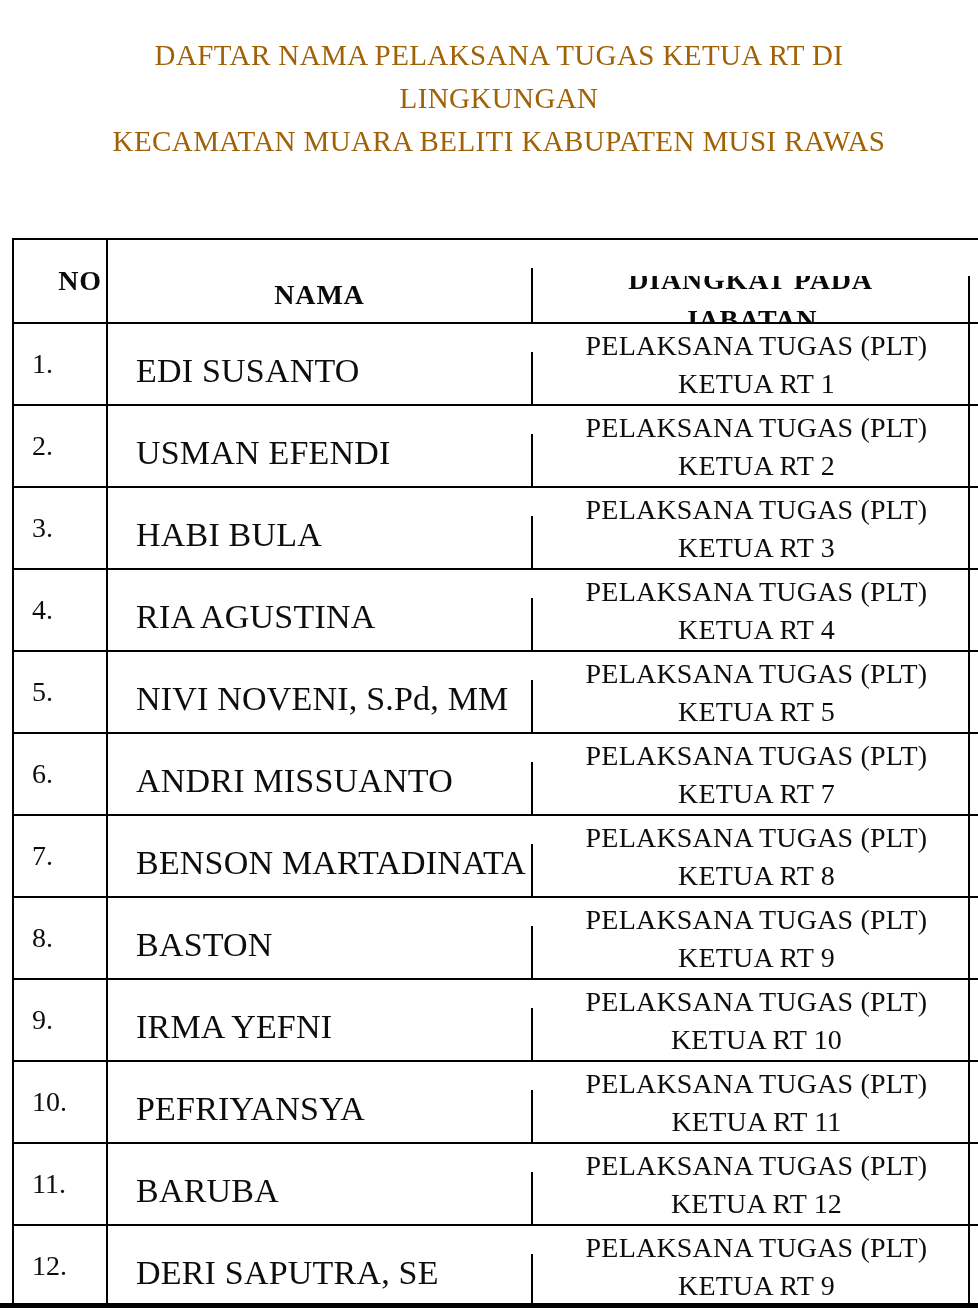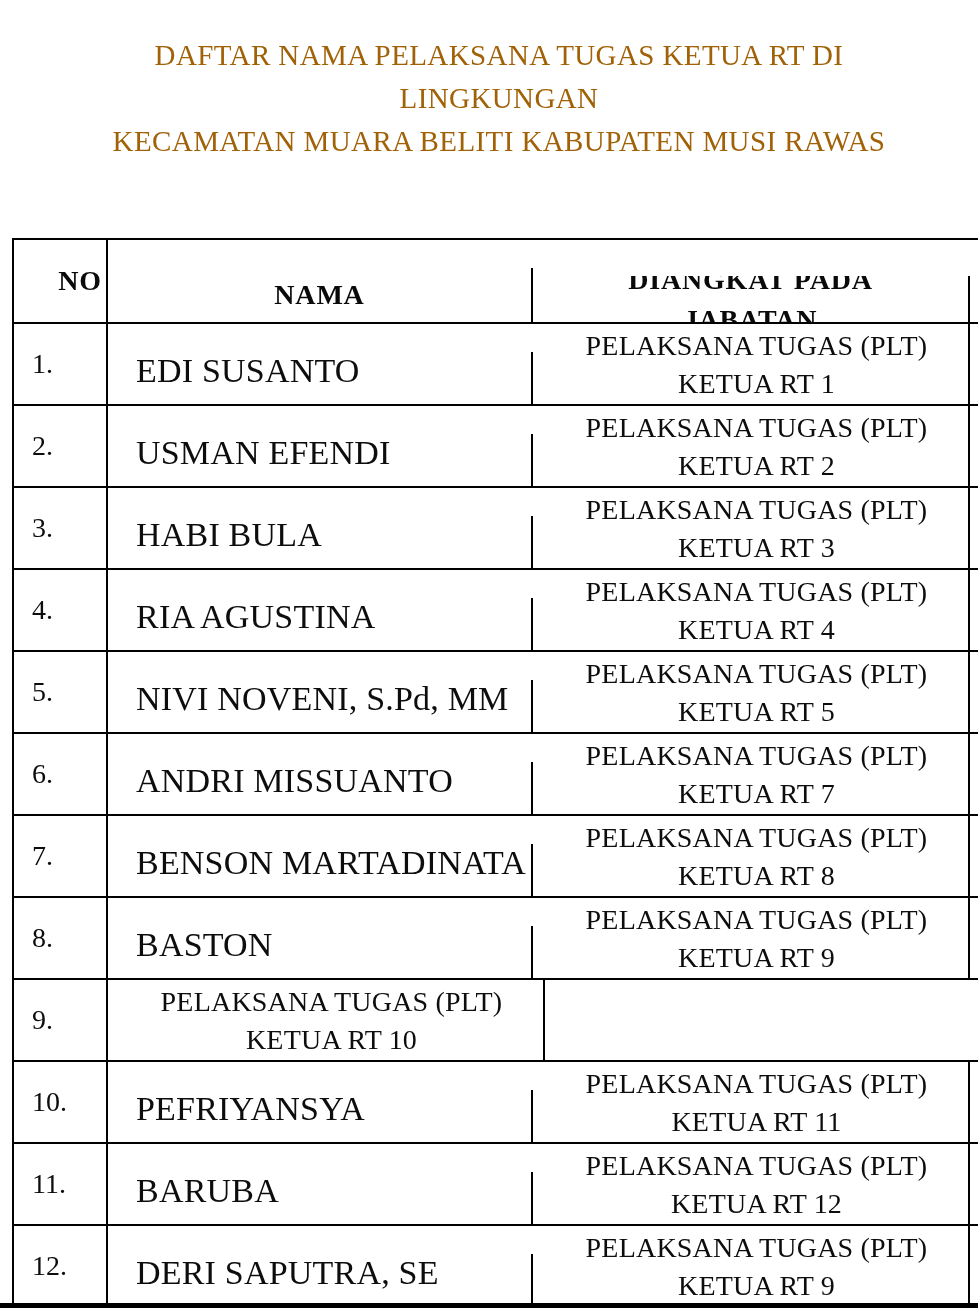--- a/index.html
+++ b/index.html
@@ -231,20 +231,23 @@
       <div>PELAKSANA TUGAS (PLT)</div>
       <div>KETUA RT 9</div>
     </div>
     <div class="td td-sliver"></div>
   </div>
 
   <div class="tr data-row">
     <div class="td td-no cell-no">
       <span>9.</span>
     </div>
+    <div class="td td-nama cell-nama">
+      <span>IRMA YEFNI</span>
+    </div>
     <div class="td td-jab cell-jab">
       <div>PELAKSANA TUGAS (PLT)</div>
       <div>KETUA RT 10</div>
     </div>
     <div class="td td-sliver"></div>
   </div>
 
   <div class="tr data-row">
     <div class="td td-no cell-no">
       <span>10.</span>

